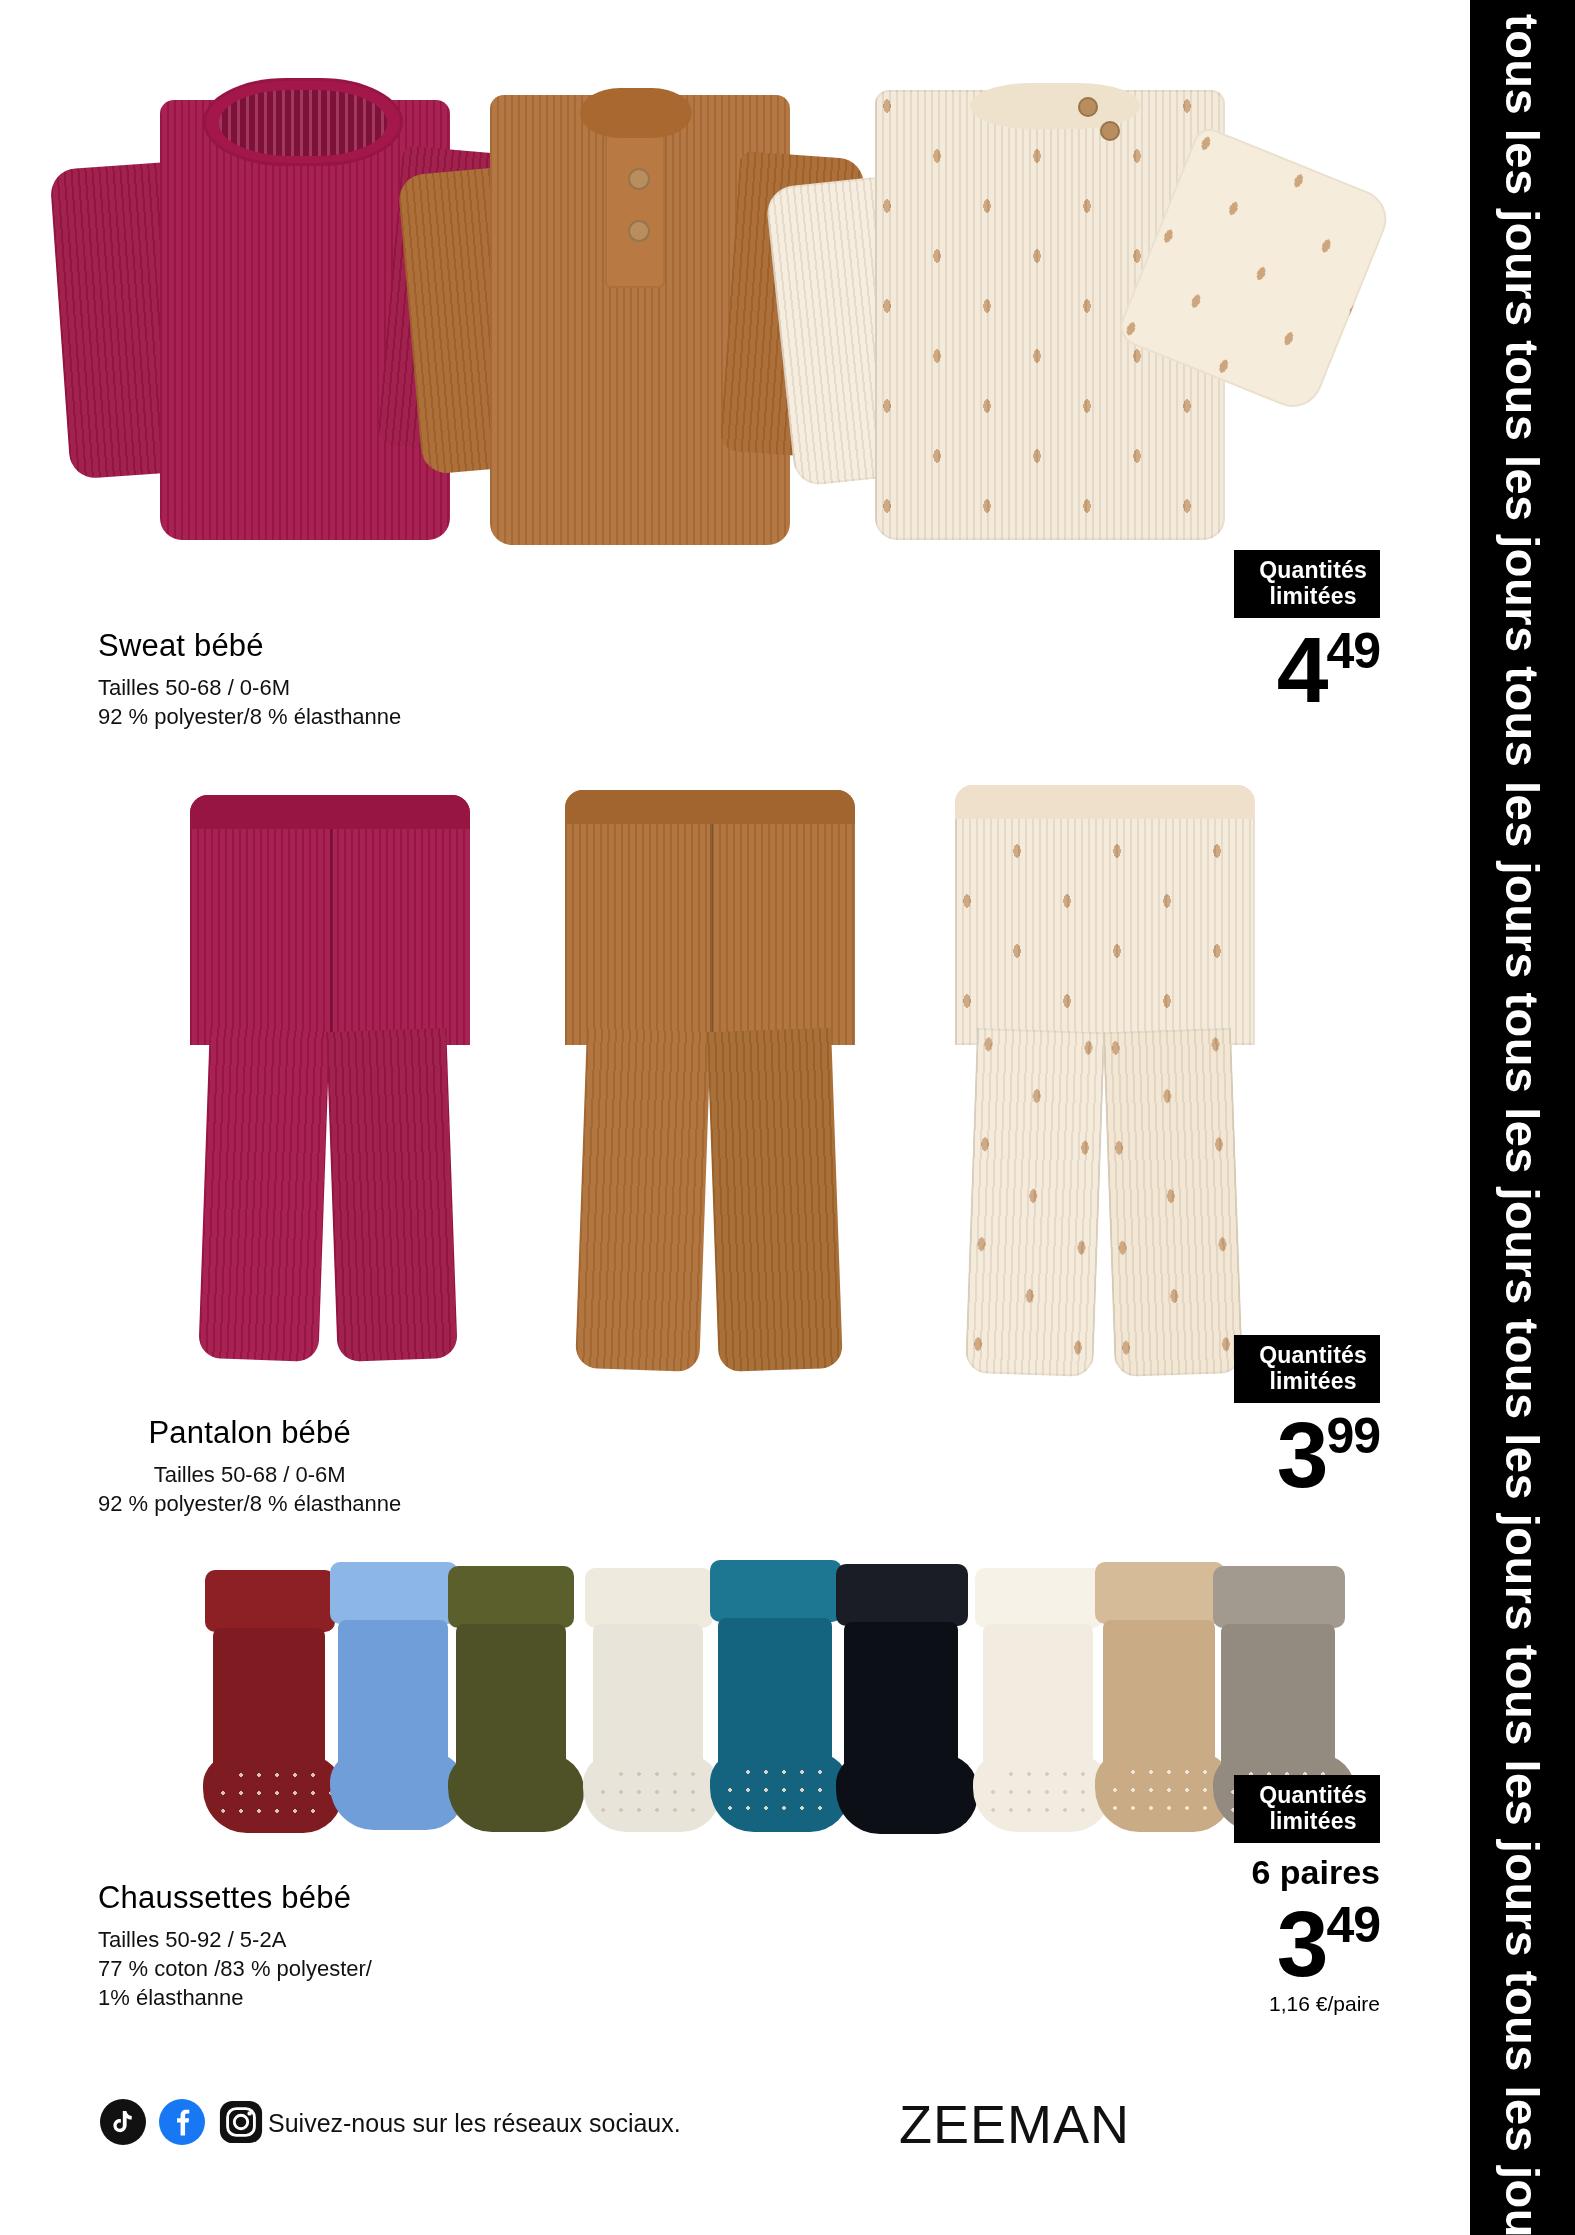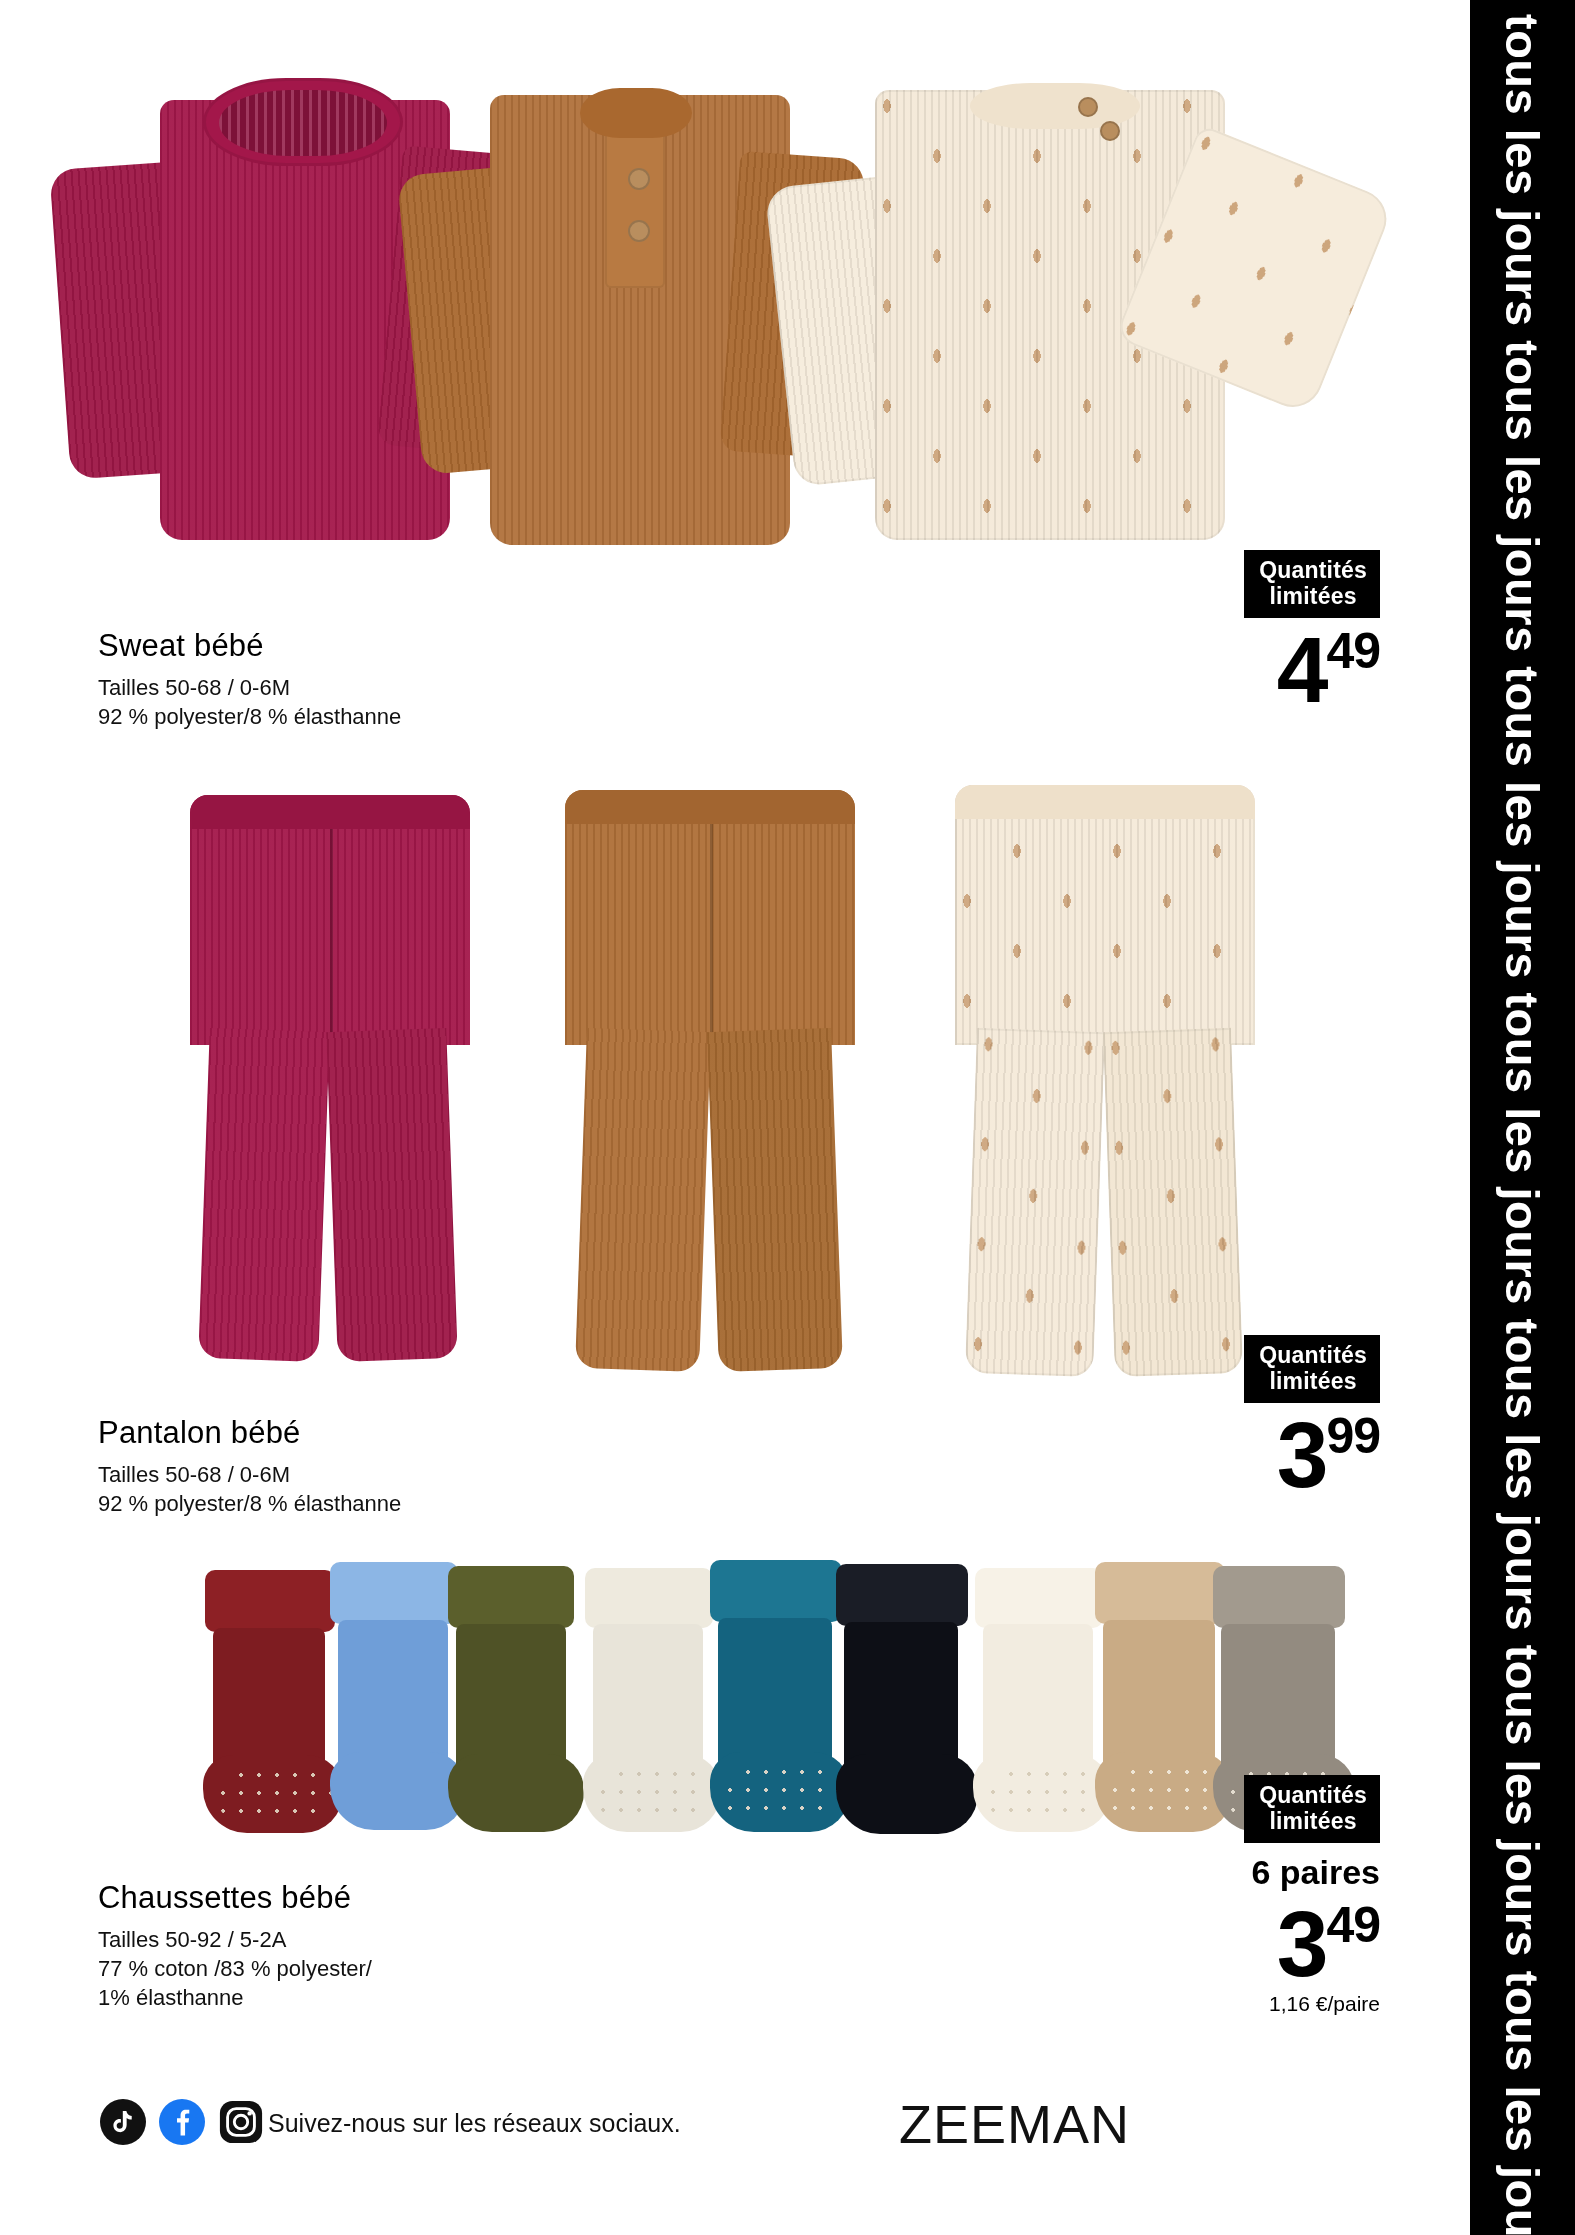--- a/index.html
+++ b/index.html
@@ -68,21 +68,21 @@
 
   
   .price-group { position: absolute; text-align: right; }
   .limited {
     display: inline-block;
     background: #000;
     color: #fff;
     font-size: 23px;
     font-weight: 700;
     line-height: 1.13;
-    padding: 7px 13px 9px 15px;
+    padding: 7px 13px 9px 25px;
     text-align: center;
     letter-spacing: .2px;
   }
   .limited span { display: block; }
   .price {
     font-weight: 700;
     color: #000;
     line-height: .95;
     margin-top: 8px;
     white-space: nowrap;
@@ -283,21 +283,21 @@
             <div class="dots"></div>
             <div class="rib"></div>
           </div>
         <div style="position:absolute; left:164px; top:245px; width:128px; height:345px; background:#f2e6d2; border-radius:0 0 22px 22px; transform:rotate(-2deg); box-shadow:inset 0 0 0 2px rgba(0,0,0,.05);">
             <div class="dots"></div>
             <div class="rib"></div>
           </div>
       </div>
     </div>
 
-    <div class="info" style="top:655px;">
+    <div class="info" style="top:655px;text-align:center;">
       <p class="name">Pantalon bébé</p>
       <p class="spec">Tailles 50-68 / 0-6M</p>
       <p class="spec">92 % polyester/8 % élasthanne</p>
     </div>
 
     <div class="price-group" style="right:90px; top:575px;">
       <div class="limited">
         <span>Quantités</span>
         <span>limitées</span>
       </div>

